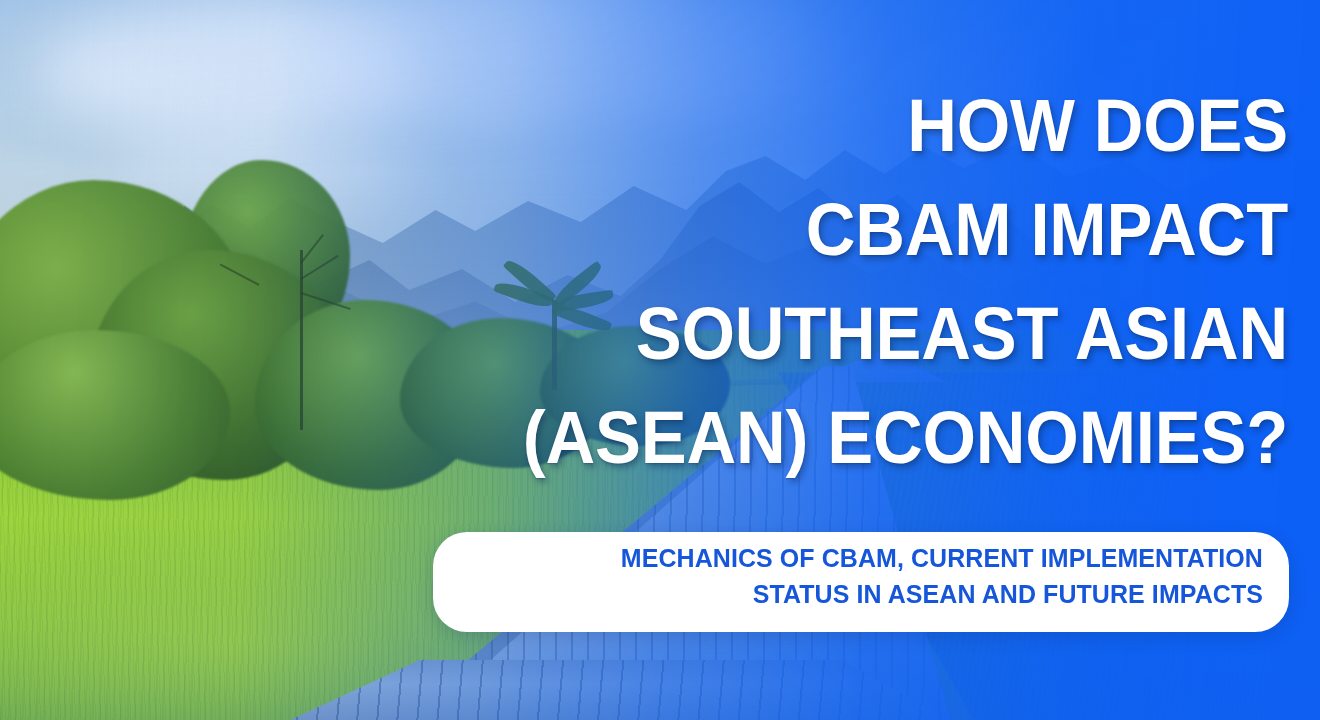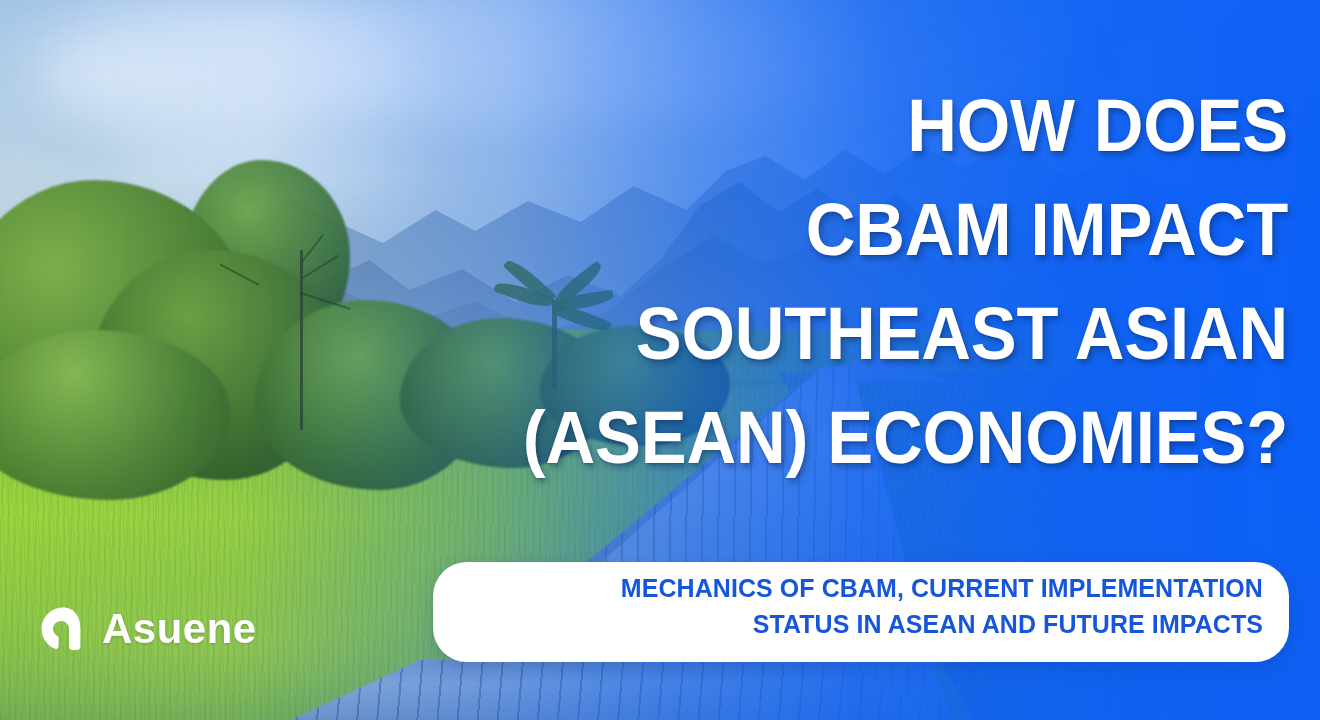--- a/index.html
+++ b/index.html
@@ -192,21 +192,21 @@
     letter-spacing:-0.2px;
     text-shadow:3px 4px 7px rgba(10,40,90,.42), 0 1px 2px rgba(10,40,90,.3);
     transform:scaleX(.93);
     transform-origin:right center;
     white-space:nowrap;
   }
   .headline .ln{display:block;}
 
   
   .sub-card{
-    position:absolute;left:433px;top:562px;width:856px;height:100px;
+    position:absolute;left:433px;top:532px;width:856px;height:100px;
     background:#ffffff;border-radius:34px;
     box-shadow:0 5px 18px rgba(8,40,95,.20);
     display:flex;flex-direction:column;justify-content:center;
     padding:0 26px 12px 22px;
   }
   .sub-line{
     text-align:right;color:#1656da;
     font-weight:800;font-size:26px;line-height:36px;
     letter-spacing:.1px;white-space:nowrap;
     transform:scaleX(.96);transform-origin:right center;
@@ -294,22 +294,14 @@
     <span class="ln">CBAM IMPACT</span>
     <span class="ln">SOUTHEAST ASIAN</span>
     <span class="ln">(ASEAN) ECONOMIES?</span>
   </div>
 
   <div class="sub-card">
     <div class="sub-line">MECHANICS OF CBAM, CURRENT IMPLEMENTATION</div>
     <div class="sub-line">STATUS IN ASEAN AND FUTURE IMPACTS</div>
   </div>
 
-  <div class="logo">
-    <span class="logo-mark">
-      <svg viewBox="0 0 50 50" width="50" height="50" aria-hidden="true">
-        <path d="M25 3.6 C13.2 3.6 3.6 13.2 3.6 25 C3.6 34.0 9.2 41.7 17.1 44.8 C18.9 45.5 20.6 44.0 20.6 42.0 L20.6 33.9 C20.6 33.0 20.1 32.3 19.3 31.9 C16.7 30.6 15.0 27.9 15.0 25.0 C15.0 20.5 18.9 16.8 23.6 17.1 C27.7 17.4 31.0 20.8 31.0 25.0 L31.0 42.6 C31.0 44.5 32.5 46.0 34.4 46.0 L39.0 46.0 C40.9 46.0 42.4 44.5 42.4 42.6 L42.4 25 C42.4 13.2 36.8 3.6 25 3.6 Z" fill="#ffffff"></path>
-      </svg>
-    </span>
-    <span class="logo-word">Asuene</span>
-  </div>
 
 </div>
 
 </body></html>

